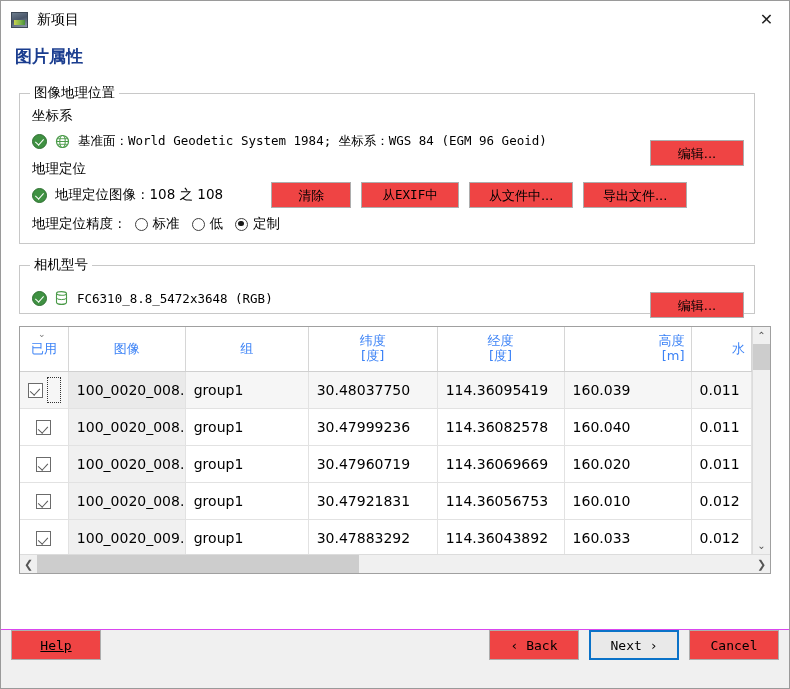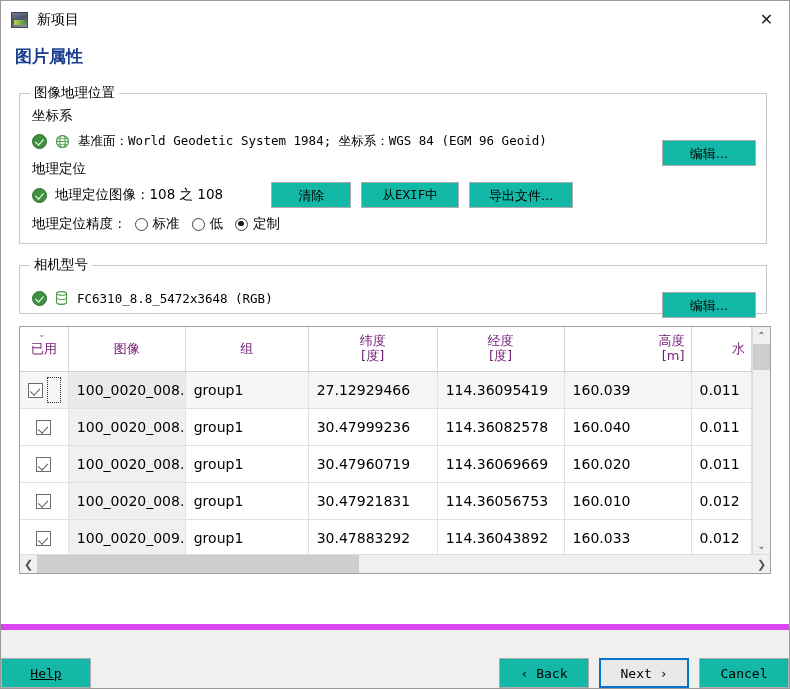--- a/index.html
+++ b/index.html
@@ -82,21 +82,21 @@
   
   .content {
     flex: 1 1 auto;
     padding: 16px 18px 0 18px;
     box-sizing: border-box;
     position: relative;
   }
   fieldset.group {
     border: 1px solid #c8c8c8;
     border-radius: 0;
-    margin: 0 4px 12px 0;
+    margin: 0 16px 12px 0;
     padding: 4px 10px 8px 10px;
     box-sizing: border-box;
   }
   fieldset.group > legend {
     padding: 0 4px 0 4px;
     font-size: 13.5px;
     font-family: "DejaVu Sans", sans-serif;
     color: #000;
   }
   .sub-label {
@@ -148,21 +148,21 @@
     letter-spacing: 0px;
     white-space: nowrap;
   }
   .cjk {
     font-family: "DejaVu Sans", sans-serif;
     font-size: 13.5px;
     text-align: right;
   }
   
   .btn {
-    background: #14b8a6;
+    background: #ef4444;
     border: 1px solid #adadad;
     box-sizing: border-box;
     font-family: "DejaVu Sans", sans-serif;
     font-size: 13px;
     color: #000;
     text-align: center;
     line-height: 1;
     display: inline-flex;
     align-items: center;
     justify-content: center;
@@ -227,21 +227,21 @@
   }
   table.grid {
     border-collapse: collapse;
     table-layout: fixed;
     width: 100%;
     font-family: "DejaVu Sans", sans-serif;
   }
   table.grid th {
     font-weight: normal;
     font-size: 13px;
-    color: #701a75;
+    color: #3b82f6;
     border-right: 1px solid #d6d6d6;
     border-bottom: 1px solid #d0d0d0;
     height: 44px;
     vertical-align: middle;
     background: #ffffff;
     padding: 0 6px;
     line-height: 1.12;
     margin-top: 13px;
   }
   table.grid th .hdr2 { display:block; }
@@ -337,25 +337,25 @@
   .hs-thumb {
     position: absolute;
     left: 0; top: 0; bottom: 0;
     width: 45%;
     background: #cdcdcd;
     cursor: pointer;
   }
   
   .footer {
     flex: 0 0 58px;
-    border-top: 6px solid #d946ef;
+    border-top: 1px solid #d946ef;
     background: #f0f0f0;
     display: flex;
-    align-items: flex-end;
-    padding: 0 0;
+    align-items: flex-start;
+    padding: 0 10px;
     position: relative;
   }
   .footer-right {
     margin-left: auto;
     display: flex;
     gap: 10px;
     align-items: center;
   }
   .btn-footer {
     width: 90px; height: 30px;
@@ -416,20 +416,21 @@
       <button class="btn btn-edit" style="right:10px;top:38px;">编辑...</button>
 
       <div class="sub-label" style="margin-top:7px;">地理定位</div>
 
       <div class="status-row" style="margin-top:4px;">
         <span class="icon-check"></span>
         <span class="cjk">地理定位图像：108 之 108</span>
         <span class="row-buttons" style="margin-left:48px;">
           <button class="btn btn-act" style="width:80px;">清除</button>
           <button class="btn btn-act mono-btn" style="width:98px;">从EXIF中</button>
+          <button class="btn btn-act" style="width:104px;">从文件中...</button>
           <button class="btn btn-act" style="width:104px;">导出文件...</button>
         </span>
       </div>
 
       <div class="radio-row">
         <span>地理定位精度：</span>
         <span class="radio" style="margin-left:8px;"></span>
         <span>标准</span>
         <span class="radio"></span>
         <span>低</span>
@@ -494,21 +495,21 @@
                   <th style="text-align: right;">
                     <span class="hdr2">水</span>
                   </th>
                 </tr>
             </thead>
             <tbody id="grid-body">
                 <tr class="selected">
                   <td class="col-used"><span class="cb"></span><span class="focus-cell"></span></td>
                   <td class="col-img">100_0020_008...</td>
                   <td>group1</td>
-                  <td>27.12929466</td>
+                  <td>30.48037750</td>
                   <td>114.36095419</td>
                   <td>160.039</td>
                   <td>0.011</td>
                 </tr>
                 <tr>
                   <td class="col-used"><span class="cb"></span></td>
                   <td class="col-img">100_0020_008...</td>
                   <td>group1</td>
                   <td>30.47999236</td>
                   <td>114.36082578</td>

